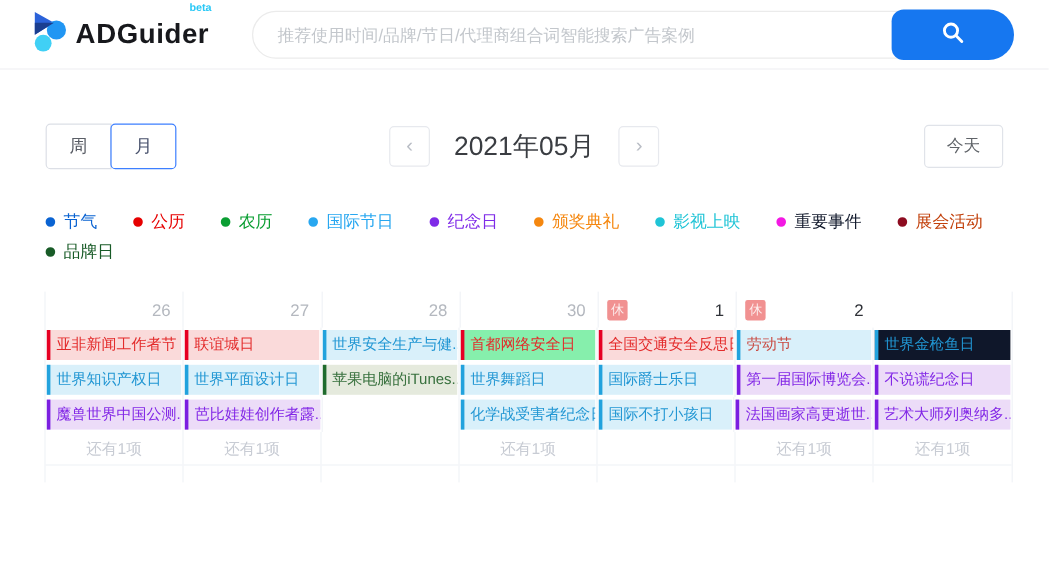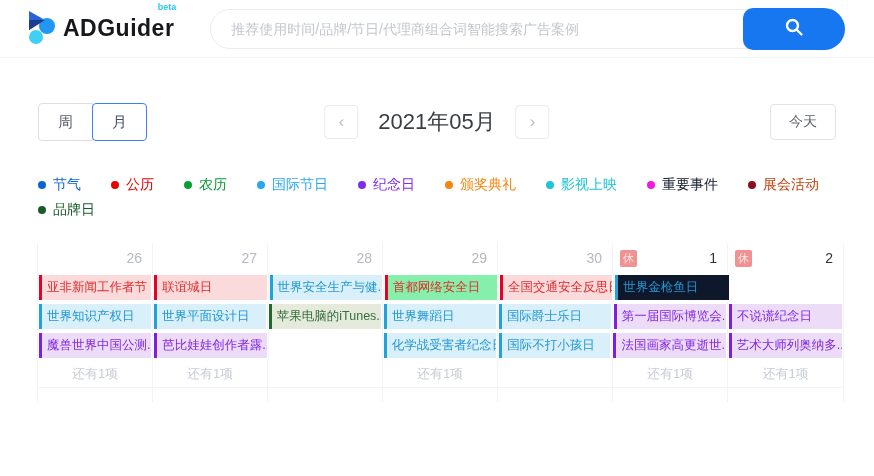--- a/index.html
+++ b/index.html
@@ -159,23 +159,20 @@
       <div class="date-cell">
         <span class="date-num muted">26</span>
       </div>
       <div class="date-cell">
         <span class="date-num muted">27</span>
       </div>
       <div class="date-cell">
         <span class="date-num muted">28</span>
       </div>
       <div class="date-cell">
-        <span class="date-num muted">29</span>
-      </div>
-      <div class="date-cell">
         <span class="date-num muted">30</span>
       </div>
       <div class="date-cell">
         <span class="rest-badge" style="background: rgb(241, 145, 145); color: rgb(253, 236, 236);">休</span>
         <span class="date-num normal">1</span>
       </div>
       <div class="date-cell">
         <span class="rest-badge" style="background: rgb(241, 145, 145); color: rgb(253, 236, 236);">休</span>
         <span class="date-num normal">2</span>
       </div>
@@ -191,20 +188,23 @@
         <div class="event-cell">
           <div class="event-chip" style="border-left-color: rgb(34, 162, 221); background: rgb(217, 240, 250); color: rgb(33, 150, 211);">世界安全生产与健...</div>
         </div>
         <div class="event-cell">
           <div class="event-chip" style="border-left-color: rgb(230, 0, 35); background: #86efac; color: rgb(227, 43, 43);">首都网络安全日</div>
         </div>
         <div class="event-cell">
           <div class="event-chip" style="border-left-color: rgb(230, 0, 35); background: rgb(250, 218, 218); color: rgb(227, 43, 43);">全国交通安全反思日</div>
         </div>
         <div class="event-cell">
+          <div class="event-chip" style="border-left-color: rgb(34, 162, 221); background: rgb(217, 240, 250); color: rgb(201, 74, 66);">劳动节</div>
+        </div>
+        <div class="event-cell">
           <div class="event-chip" style="border-left-color: rgb(34, 162, 221); background: #0f172a; color: rgb(33, 150, 211);">世界金枪鱼日</div>
         </div>
       </div>
       <div class="grid-row event-row">
         <div class="event-cell">
           <div class="event-chip" style="border-left-color: rgb(34, 162, 221); background: rgb(217, 240, 250); color: rgb(33, 150, 211);">世界知识产权日</div>
         </div>
         <div class="event-cell">
           <div class="event-chip" style="border-left-color: rgb(34, 162, 221); background: rgb(217, 240, 250); color: rgb(33, 150, 211);">世界平面设计日</div>
         </div>

